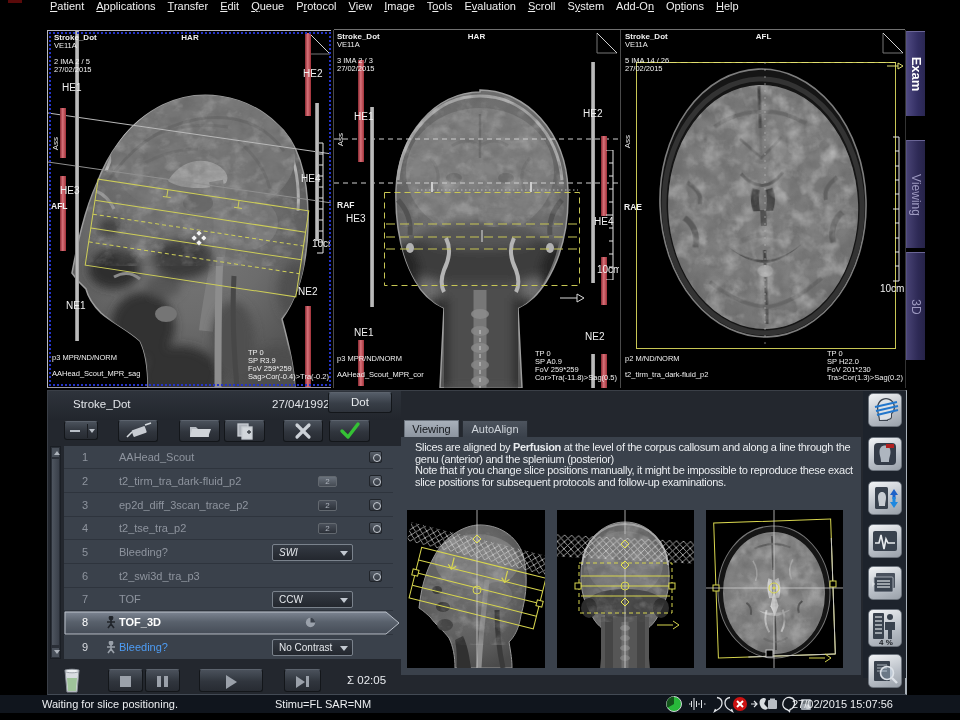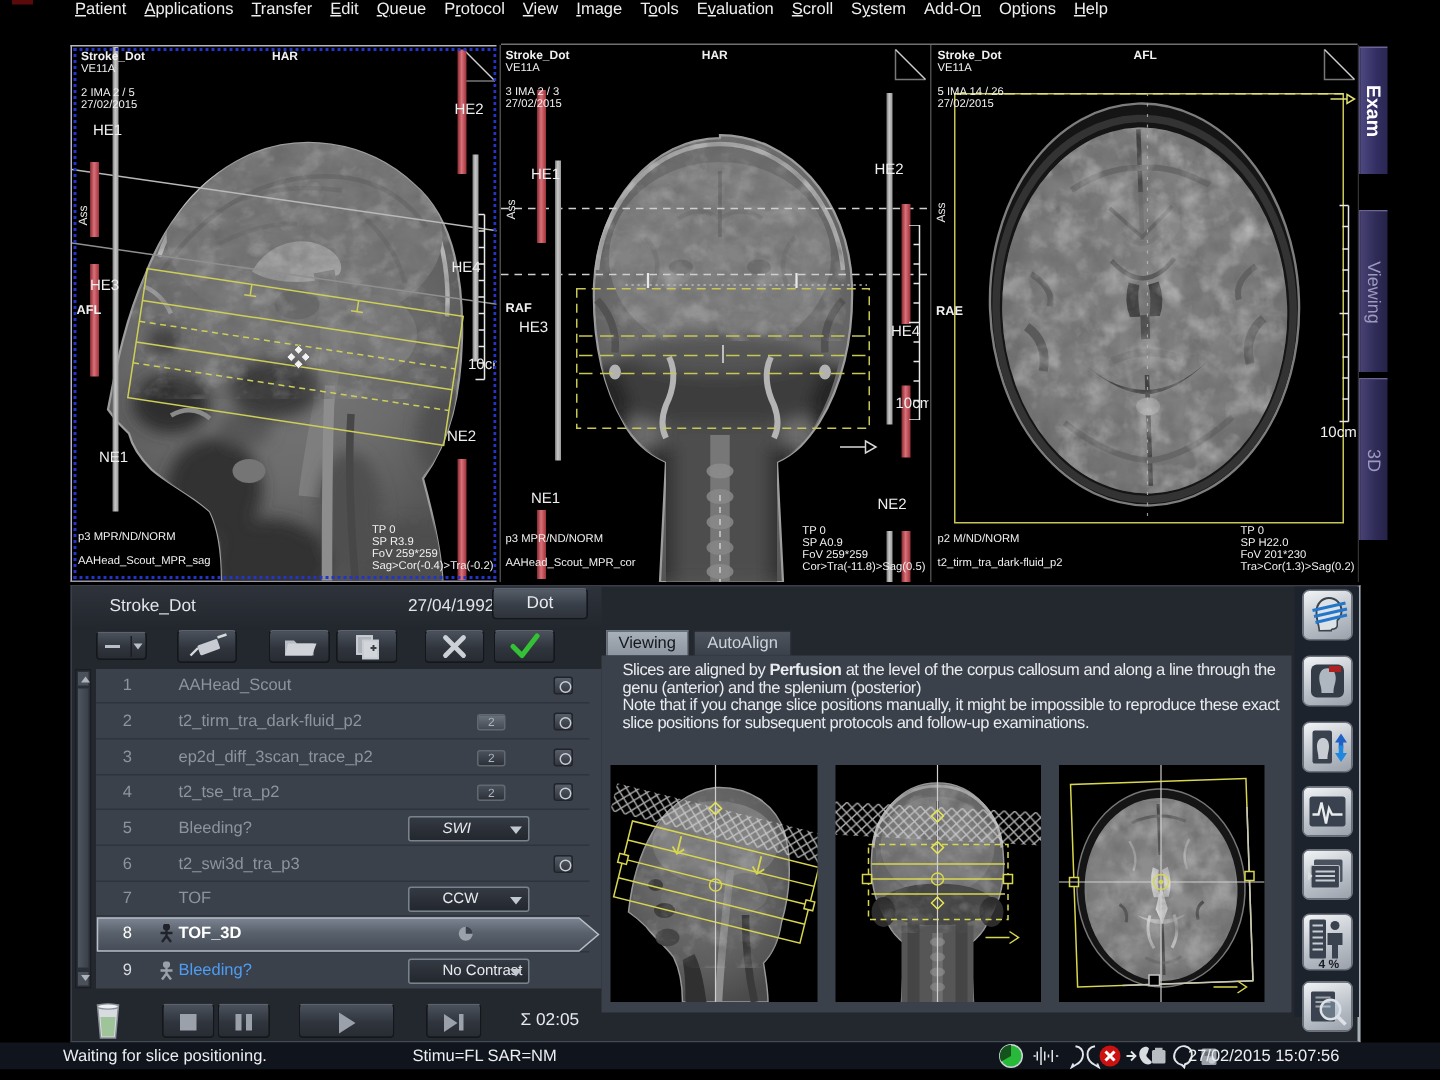--- a/index.html
+++ b/index.html
@@ -30,21 +30,21 @@
 .stab .t{position:absolute;top:50%;left:50%;transform:translate(-50%,-50%) rotate(90deg);font-size:12px;color:#9d99c0;white-space:nowrap}
 
 #bpanel{position:absolute;left:47px;top:390px;width:860px;height:305px;background:#23272e;border-left:1px solid #3a3f47;border-right:2px solid #aab2ba;border-top:1px solid #3a3f47;border-bottom:1px solid #434a54}
 #lefthead{position:absolute;left:0;top:0;width:353px;height:29px;background:linear-gradient(180deg,#2e333b,#22262d)}
 .btn{position:absolute;background:linear-gradient(180deg,#4a515b,#30353d 55%,#272b32);border:1px solid #13161a;border-top-color:#5c636d;border-radius:3px}
 
 #plist{position:absolute;left:16px;top:55px;width:337px;height:213px;background:#3a414b}
 .prow{position:absolute;left:0;width:329px;height:23px;border-bottom:1px solid #2e343d;color:#8e949e;font-size:11px}
 .prow .num{position:absolute;left:8px;top:5px;width:16px;text-align:right}
 .prow .nm{position:absolute;left:55px;top:5px}
-.drop{position:absolute;left:208px;top:3px;width:81px;height:17px;background:linear-gradient(180deg,#343a43,#23272e);border:1px solid #7a828c;border-radius:2px;color:#e6e9ed;font-size:10px;line-height:15px;padding-left:22px}
+.drop{position:absolute;left:208px;top:3px;width:81px;height:17px;background:linear-gradient(180deg,#343a43,#23272e);border:1px solid #7a828c;border-radius:2px;color:#e6e9ed;font-size:10px;line-height:15px;padding-left:6px}
 .drop .ar{position:absolute;right:4px;top:6px;width:0;height:0;border-left:4px solid transparent;border-right:4px solid transparent;border-top:5px solid #c2c8d0}
 .cam{position:absolute;left:305px;top:5px;width:13px;height:12px;background:linear-gradient(180deg,#585f69,#31363e);border:1px solid #20242a;border-radius:2px}
 .cam:after{content:"";position:absolute;left:3px;top:2px;width:6px;height:6px;border-radius:50%;border:1.5px solid #c9ced5}
 .tog{position:absolute;left:254px;top:6px;width:19px;height:11px;background:linear-gradient(180deg,#4a505a,#2c3139);border:1px solid #62686f;border-radius:2px;color:#aeb4bd;font-size:8px;text-align:center;line-height:10px}
 
 #gpanel{position:absolute;left:353px;top:46px;width:460px;height:238px;background:#3a414b}
 #ginfo{position:absolute;left:353px;top:0;width:460px;height:29px;color:#e7eaee;font-size:11px;letter-spacing:-0.3px;white-space:nowrap}
 .gtab{position:absolute;top:-17px;height:17px;font-size:11.5px;text-align:center}
 #gtext{position:absolute;left:14px;top:5px;color:#e9ecef;font-size:11px;line-height:11.5px;white-space:nowrap;letter-spacing:-0.3px}
 

